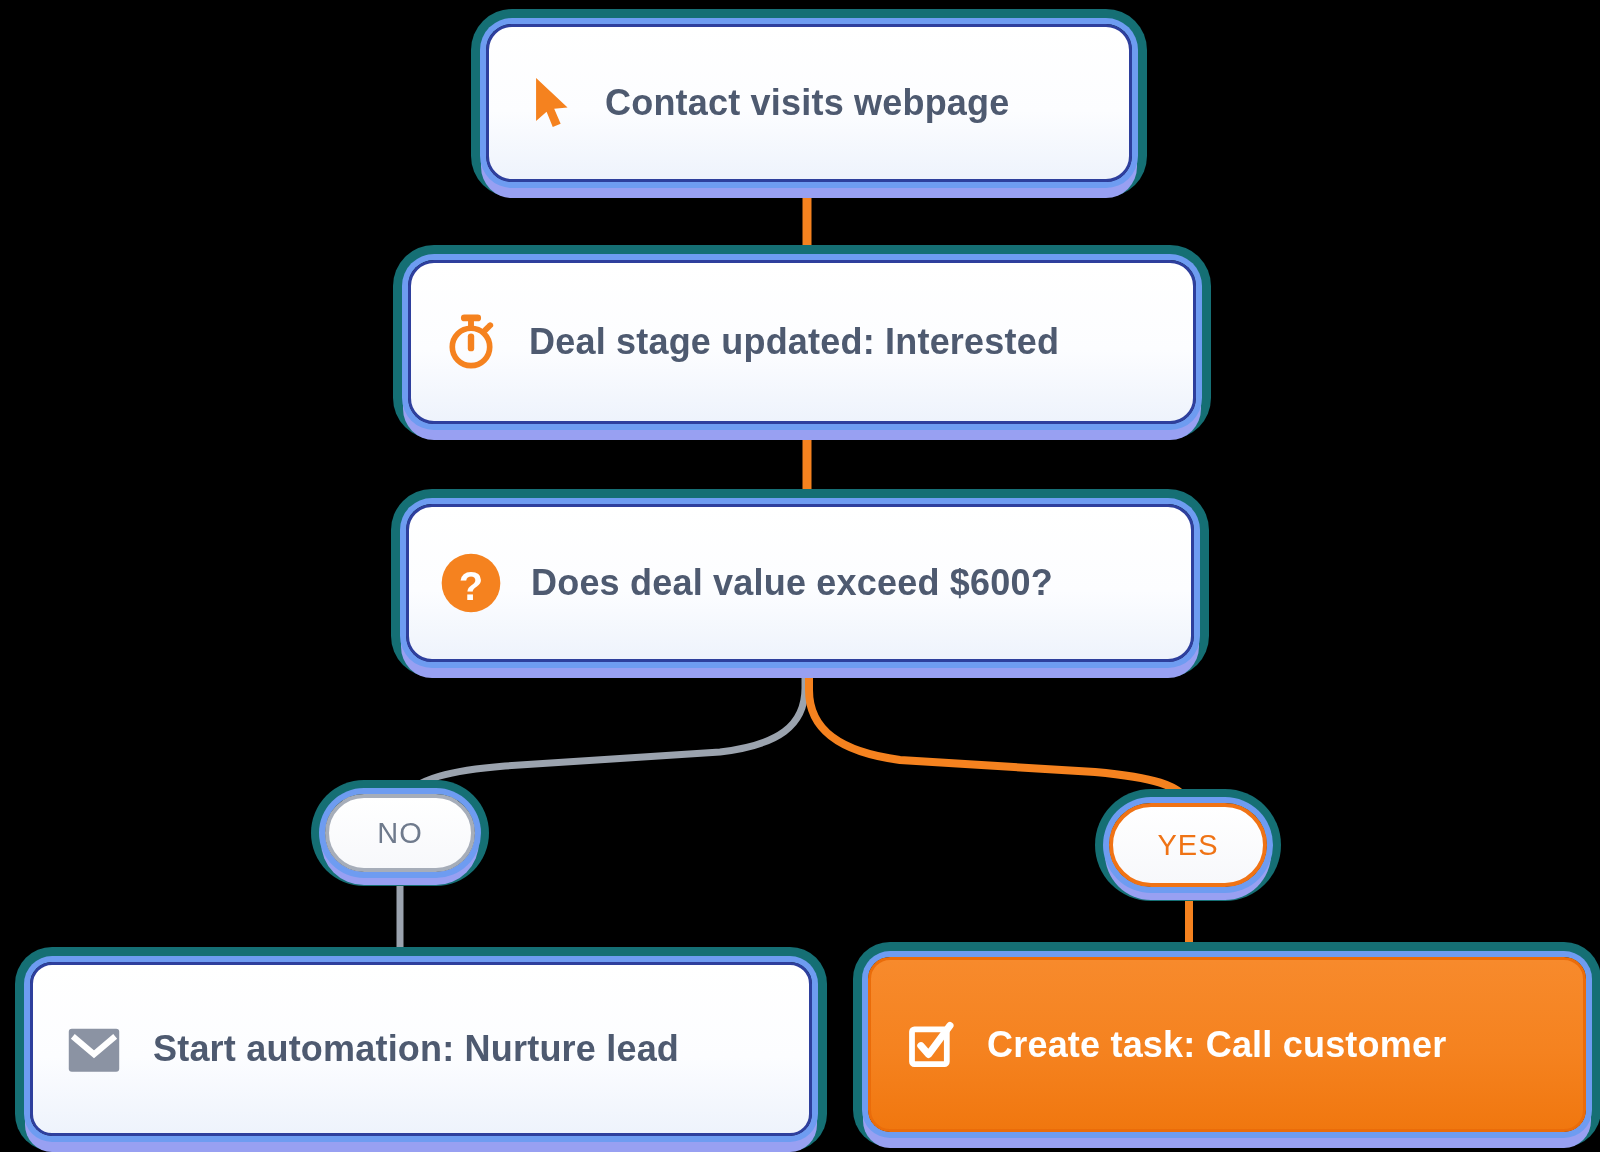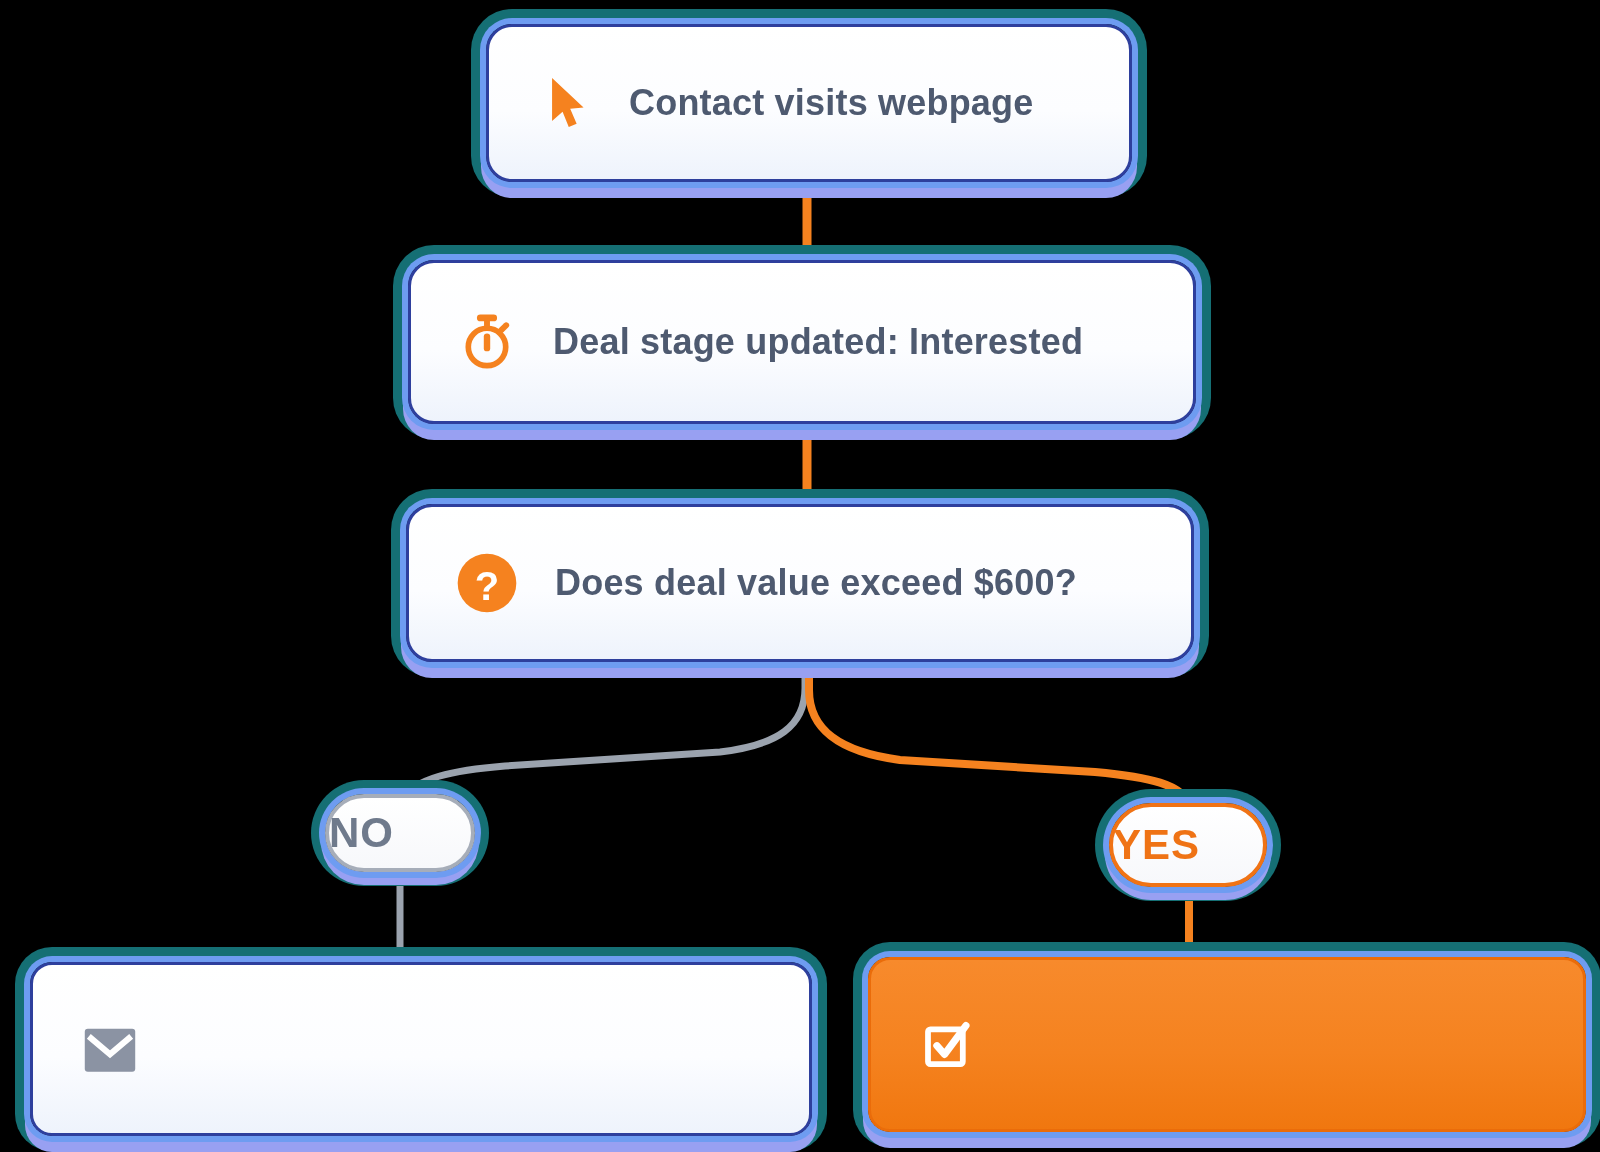--- a/index.html
+++ b/index.html
@@ -23,22 +23,22 @@
     display: flex;
     align-items: center;
     background: linear-gradient(180deg, #ffffff 0%, #fcfdff 55%, #eef3fc 100%);
     border: 3px solid #2e3f9d;
     border-radius: 26px;
     box-shadow:
       0 0 0 6px #6e9cf1,
       0 11px 0 5px #98a0f2,
       0 0 0 15px #156f74;
     box-sizing: border-box;
-    padding-left: 46px;
-    gap: 36px;
+    padding-left: 30px;
+    gap: 28px;
   }
   .node .label {
     font-size: 36px;
     font-weight: 700;
     color: #4e5a70;
     letter-spacing: 0.2px;
     white-space: nowrap;
   }
   .node .icon {
     display: flex;
@@ -55,29 +55,29 @@
     border-radius: 22px;
     background: linear-gradient(180deg, #f78a2c 0%, #f5821f 55%, #f0770f 100%);
     border: 3px solid #ea6c0a;
   }
   #node-yes-action .label { color: #ffffff; }
   .pill {
     position: absolute;
     z-index: 2;
     display: flex;
     align-items: center;
-    justify-content: flex-start;
+    justify-content: center;
     background: linear-gradient(180deg, #ffffff 0%, #f7f8fb 100%);
     box-sizing: border-box;
     box-shadow:
       0 0 0 6px #6e9cf1,
       0 9px 0 4px #98a0f2,
       0 0 0 14px #156f74;
-    font-size: 42px;
-    font-weight: 700;
+    font-size: 29px;
+    font-weight: 400;
     letter-spacing: 1px;
   }
   #pill-no {
     left: 325px; top: 794px; width: 150px; height: 78px;
     border: 4px solid #a6adb9;
     border-radius: 40px;
     color: #6f7a8c;
   }
   #pill-yes {
     left: 1109px; top: 790px; width: 158px; height: 84px;
@@ -141,24 +141,26 @@
     <span>YES</span>
   </div>
 
   <div class="node" id="node-no-action">
     <span class="icon">
       <svg width="62" height="58" viewBox="0 0 24 23">
         <rect x="2" y="3.5" width="20" height="17" rx="1.2" fill="#8b93a3"></rect>
         <path d="M3.6 6.5 L12 13.6 L20.4 6.5" fill="none" stroke="#ffffff" stroke-width="2.4"></path>
       </svg>
     </span>
+    <span class="label">Start automation: Nurture lead</span>
   </div>
 
   <div class="node" id="node-yes-action">
     <span class="icon">
       <svg width="58" height="60" viewBox="0 0 24 25">
         <rect x="4.5" y="6" width="14.5" height="14.5" rx="1" fill="none" stroke="#ffffff" stroke-width="2.4"></rect>
         <path d="M8.2 12.8 L11.4 16.4 L20.3 4.4" fill="none" stroke="#ffffff" stroke-width="3" stroke-linecap="round" stroke-linejoin="round"></path>
       </svg>
     </span>
+    <span class="label">Create task: Call customer</span>
   </div>
 
 </div>
 
 </body></html>

